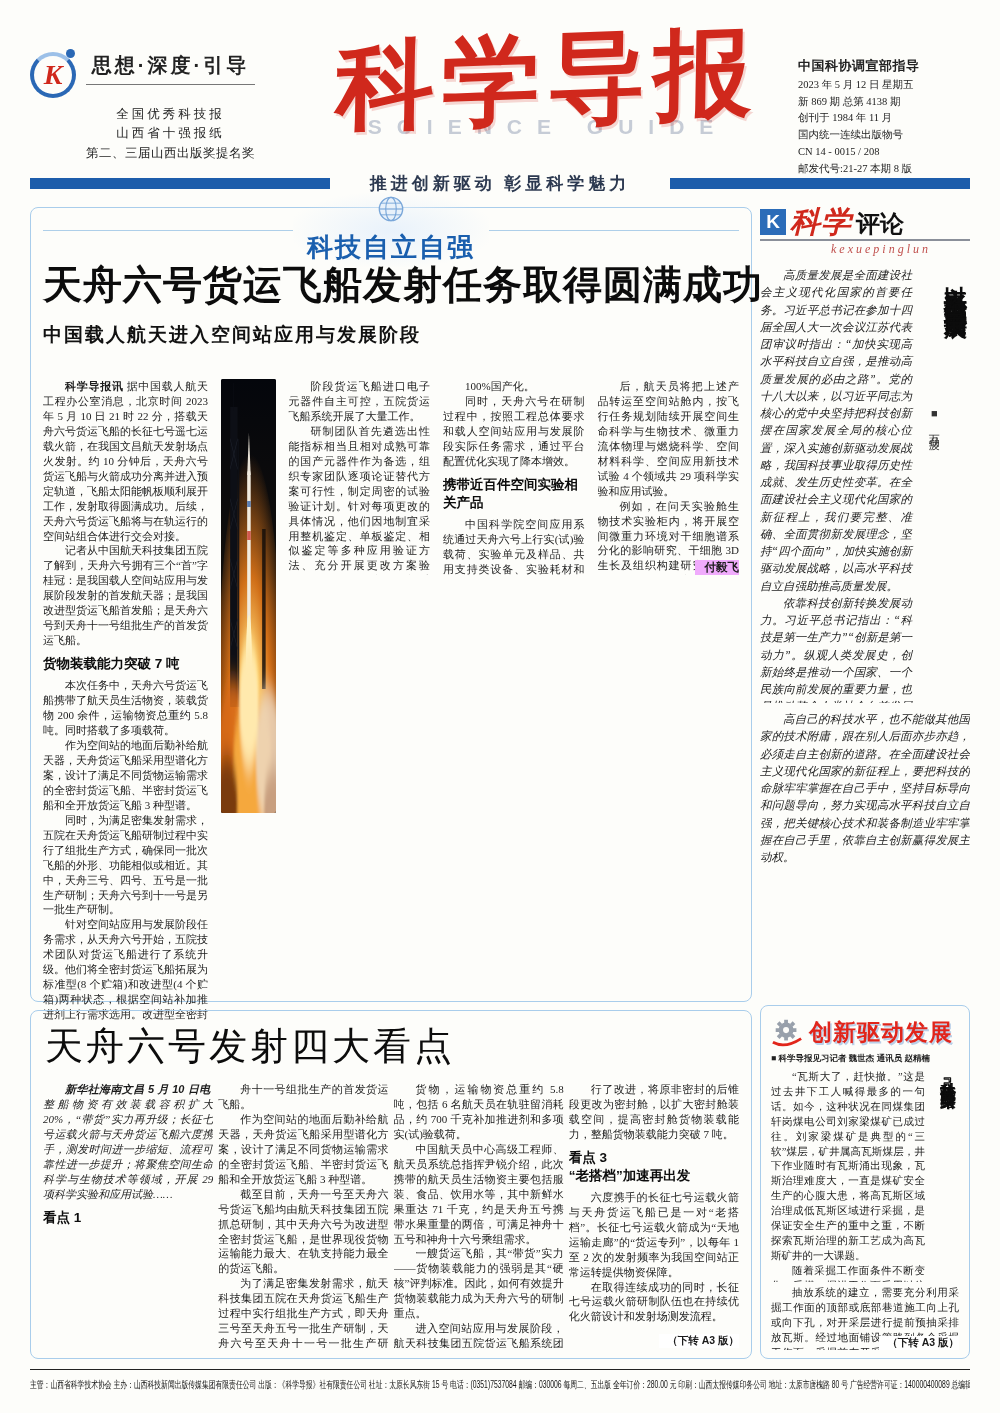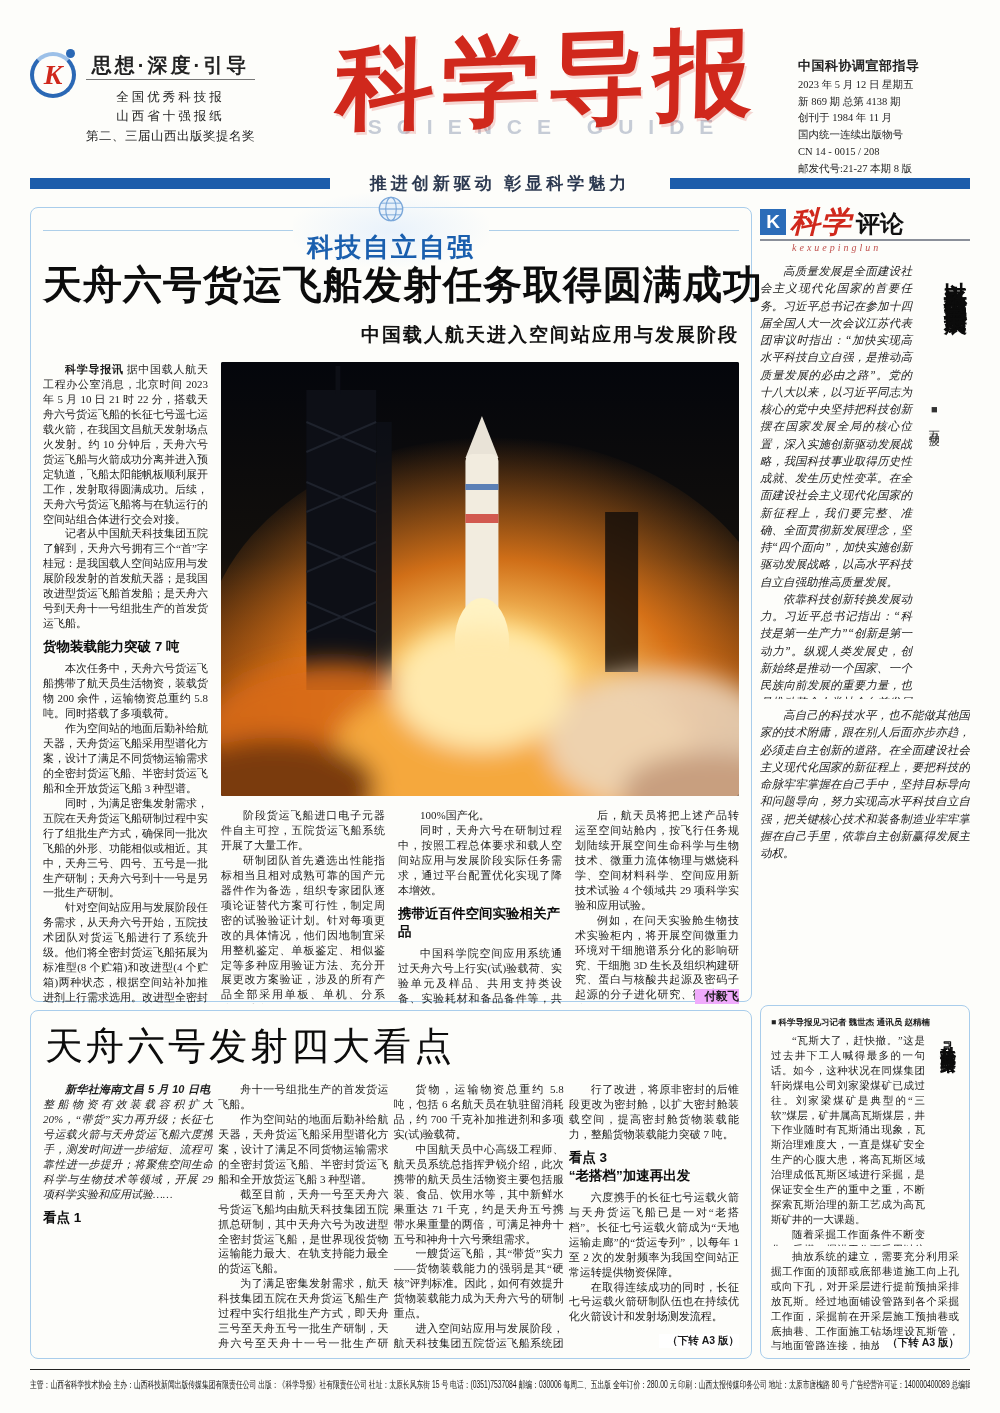--- a/index.html
+++ b/index.html
@@ -11,21 +11,21 @@
   }
   
   .header { display:flex; padding:26px 30px 0 30px; height:168px; }
   .brand { width:268px; display:flex; gap:10px; align-items:flex-start; padding-top:26px;}
   .logo-circle { width:46px; height:46px; border:4px solid #2a68b5; border-top-color:#9cc0e8;
     border-radius:50%; position:relative; display:flex; align-items:center; justify-content:center; flex:none;}
   .logo-k { color:#d0281c; font-weight:bold; font-style:italic; font-size:28px; font-family:"Liberation Serif",serif;}
   .logo-dot { position:absolute; top:-7px; right:-3px; width:9px; height:9px; background:#2a68b5; border-radius:50%;}
   .slogan-block { text-align:center; }
   .slogan { font-family:"Liberation Sans","DejaVu Sans",sans-serif; font-weight:bold; font-size:20px;
-    letter-spacing:3px; color:#222; border-bottom:1.5px solid #777; margin-bottom:8px; white-space:nowrap;}
+    letter-spacing:3px; color:#222; padding-bottom:5px; border-bottom:1.5px solid #777; margin-bottom:20px; white-space:nowrap;}
   .honor { font-size:12.5px; letter-spacing:3px; line-height:1.55; color:#222; white-space:nowrap;}
   .honor.small { letter-spacing:0.5px; }
   .title-block { flex:1; text-align:center; position:relative; padding-top:2px;}
   .title-cn { font-size:98px; line-height:1.05; color:#d0281c; font-weight:bold; letter-spacing:8px;
     font-family:"DejaVu Serif","Liberation Serif",serif; display:inline-block; transform:rotate(-2deg) skewX(-3deg);
     text-shadow:2px 3px 0 rgba(208,40,28,.18); white-space:nowrap;}
   .title-en { margin-top:-16px; color:#c6ccd6; font-family:"Liberation Sans",sans-serif; font-weight:bold;
     font-size:21px; letter-spacing:15px; white-space:nowrap;}
   .mast-info { width:172px; padding-top:30px; font-size:10.5px; line-height:1.6; color:#222; flex:none;}
   .mast-info .first { font-weight:bold; font-size:13px; font-family:"Liberation Sans",sans-serif; letter-spacing:0.5px;}
@@ -41,24 +41,24 @@
   
   .main-story { border:1px solid #a9cdeb; border-radius:8px; padding:0 12px 10px 12px; height:795px; }
   .badge-row { display:flex; align-items:center; height:40px; margin-top:2px;}
   .badge-row .line { flex:1; height:1px; background:#aecfe9; }
   .badge { display:flex; align-items:center; gap:7px; padding:2px 14px; color:#1a5fae;
     font-family:"Liberation Sans",sans-serif; font-weight:900; font-size:26px; letter-spacing:2px;
     background:radial-gradient(ellipse at center,#e9f2fb 0%,rgba(233,242,251,0) 75%); white-space:nowrap;flex-direction:column;}
   .lead-headline { font-family:"Liberation Sans","DejaVu Sans",sans-serif; font-weight:900; font-size:39px;
     letter-spacing:1px; text-align:center; color:#0c0c0c; margin:8px 0 10px 0; white-space:nowrap;}
   .lead-sub { font-family:"Liberation Sans",sans-serif; font-weight:600; font-size:19px; letter-spacing:2px;
-    text-align:right; color:#111; margin-bottom:14px;}
+    text-align:left; color:#111; margin-bottom:31px;}
   .story-columns { display:flex; gap:13px; }
   .colA { width:165px; flex:none; height:642px; overflow:hidden; }
-  .right-part { flex:1; display:flex; flex-direction:column; gap:12px; min-width:0;}
+  .right-part { flex:1; display:flex; flex-direction:row; gap:12px; min-width:0;}
   .photo { height:434px; border-radius:2px; overflow:hidden; background:#05070d;}
   .photo svg { display:block; width:100%; height:100%; }
   .under-cols { display:flex; gap:13px; height:196px; overflow:hidden;}
   .under-cols .col { flex:1; overflow:hidden; position:relative; min-width:0;}
   .news p { font-size:11px; line-height:1.36; text-align:justify; text-indent:2em; color:#1c1c1c;}
   .news h3 { font-family:"Liberation Sans",sans-serif; font-weight:800; font-size:13.5px; margin:7px 0 5px 0; color:#0d0d0d;}
   .dl { font-weight:bold; font-family:"Liberation Sans",sans-serif; margin-right:3px;}
   .author-tag { position:absolute; right:0; bottom:0; background:#f0abfc; font-family:"Liberation Sans",sans-serif;
     font-weight:bold; font-size:11.5px; padding-left:10px;}
   
@@ -71,22 +71,22 @@
   .jump-tag { position:absolute; right:0; bottom:0; background:#fff; font-family:"Liberation Sans",sans-serif;
     font-weight:bold; font-size:10.5px; padding-left:8px;}
   
   .comment-box { height:790px; display:flex; flex-direction:column; overflow:hidden;}
   .c-head { display:flex; align-items:flex-end; gap:4px; border-bottom:2px solid #8a8f99; padding-bottom:2px;}
   .k-square { width:26px; height:26px; background:#2b6cb8; color:#fff; font-family:"Liberation Sans",sans-serif;
     font-weight:bold; font-size:19px; display:flex; align-items:center; justify-content:center; flex:none; margin-bottom:2px;}
   .c-sci { color:#d0281c; font-weight:bold; font-style:italic; font-size:30px; line-height:1;
     font-family:"DejaVu Serif",serif; letter-spacing:1px;}
   .c-ping { color:#111; font-weight:bold; font-size:24px; line-height:1.1; font-family:"Liberation Sans",sans-serif;}
-  .c-pinyin { color:#c0504d; font-style:italic; font-size:10px; letter-spacing:3px; padding:1px 0 4px 32px;
-    font-family:"Liberation Serif",serif;}
+  .c-pinyin { color:#c0504d; font-style:italic; font-size:12px; letter-spacing:3px; padding:1px 0 4px 32px;
+    font-family:"Liberation Serif",serif;text-align:center;}
   .comment-body { display:flex; height:436px; overflow:hidden; margin-top:6px;}
   .c-text { flex:1; min-width:0; }
   .c-text p, .comment-cont p { font-style:italic; font-size:11.5px; line-height:1.5; text-indent:2em;
     text-align:justify; color:#222;}
   .v-strip { width:58px; flex:none; display:flex; justify-content:flex-end; }
   .v-byline { writing-mode:vertical-rl; font-family:"Liberation Sans",sans-serif; font-size:11px; color:#333;
     margin-top:140px; height:100px; letter-spacing:2px;}
   .v-headline { writing-mode:vertical-rl; font-family:"Liberation Sans",sans-serif; font-weight:900;
     font-size:23px; letter-spacing:2px; color:#0c0c0c; line-height:1.25;}
   .comment-cont { flex:1; overflow:hidden; margin-top:8px; }
@@ -313,20 +313,38 @@
             <div class="v-byline">■ 万劲波</div>
             <div class="v-headline">以高水平科技自立自强助推高质量发展</div>
           </div>
         </div>
         <div class="comment-cont">
           <p>高自己的科技水平，也不能做其他国家的技术附庸，跟在别人后面亦步亦趋，必须走自主创新的道路。在全面建设社会主义现代化国家的新征程上，要把科技的命脉牢牢掌握在自己手中，坚持目标导向和问题导向，努力实现高水平科技自立自强，把关键核心技术和装备制造业牢牢掌握在自己手里，依靠自主创新赢得发展主动权。</p>
         </div>
       </div>
 
       <div class="innovation-box">
+        <div class="inno-header">
+          <svg width="32" height="30" viewBox="0 0 34 30">
+            <g fill="#98a0ab">
+              <circle cx="16" cy="13" r="8"></circle>
+              <rect x="14" y="2" width="4" height="5"></rect>
+                <rect x="14" y="19" width="4" height="5"></rect>
+              <rect x="5" y="11" width="5" height="4"></rect>
+                <rect x="22" y="11" width="5" height="4"></rect>
+              <rect x="7" y="4.5" width="4" height="4" transform="rotate(-45 9 6.5)"></rect>
+              <rect x="21" y="4.5" width="4" height="4" transform="rotate(45 23 6.5)"></rect>
+              <rect x="7" y="17.5" width="4" height="4" transform="rotate(45 9 19.5)"></rect>
+              <rect x="21" y="17.5" width="4" height="4" transform="rotate(-45 23 19.5)"></rect>
+            </g>
+            <circle cx="16" cy="13" r="3.2" fill="#fdfdfa"></circle>
+            <path d="M2 26 Q 15 33 32 22" stroke="#e1251b" stroke-width="3" fill="none"></path>
+          </svg>
+          <span class="inno-title">创新驱动发展</span>
+        </div>
         <div class="inno-byline">■ 科学导报见习记者 魏世杰 通讯员 赵精楠</div>
         <div class="inno-body">
           <div class="inno-text">
             <p>“瓦斯大了，赶快撤。”这是过去井下工人喊得最多的一句话。如今，这种状况在同煤集团轩岗煤电公司刘家梁煤矿已成过往。刘家梁煤矿是典型的“三软”煤层，矿井属高瓦斯煤层，井下作业随时有瓦斯涌出现象，瓦斯治理难度大，一直是煤矿安全生产的心腹大患，将高瓦斯区域治理成低瓦斯区域进行采掘，是保证安全生产的重中之重，不断探索瓦斯治理的新工艺成为高瓦斯矿井的一大课题。</p>
             <p>随着采掘工作面条件不断变化，采煤、掘进工作面采用以往风排瓦斯的方法，难以解决瓦斯超限问题。刘家梁煤矿从 2013 年筹建地面瓦斯抽放站，到 2019 年 4 月 2 日正式启用，创下了轩煤公司第一套地面瓦斯抽采系统的历史，也蹚出了一条行之有效的“安采”之路，实现了思想和技术的大突破。</p>
           </div>
           <div class="inno-strip">
             <div class="v-headline2">科技治『瓦』蹚出『安采』路</div>
           </div>
         </div>

